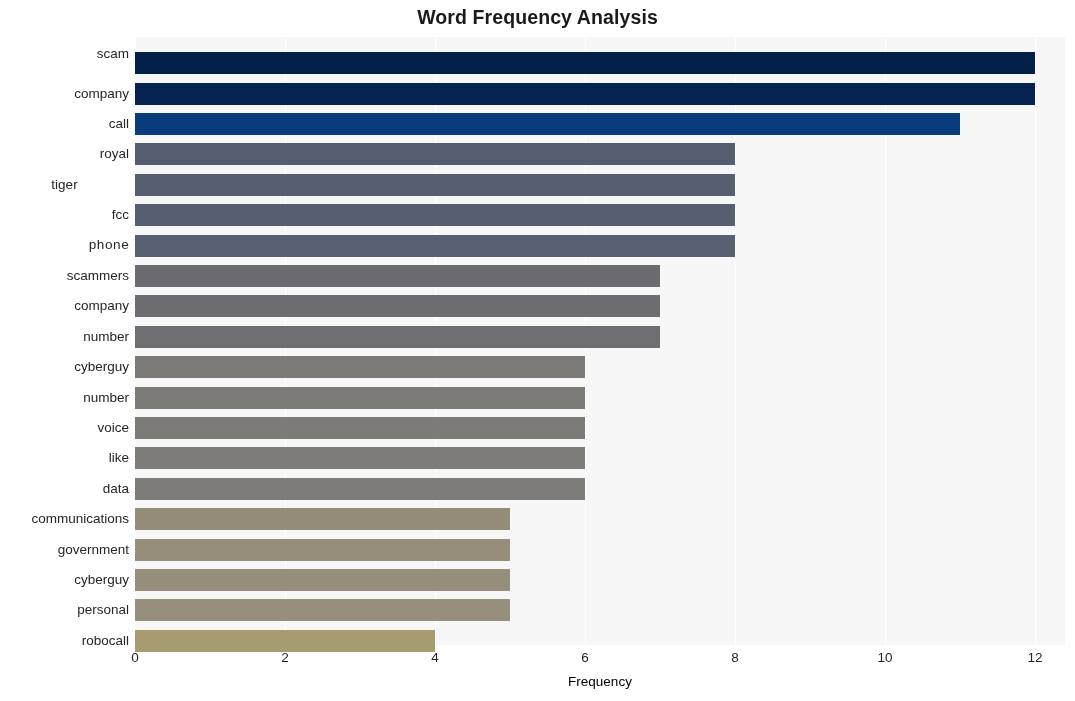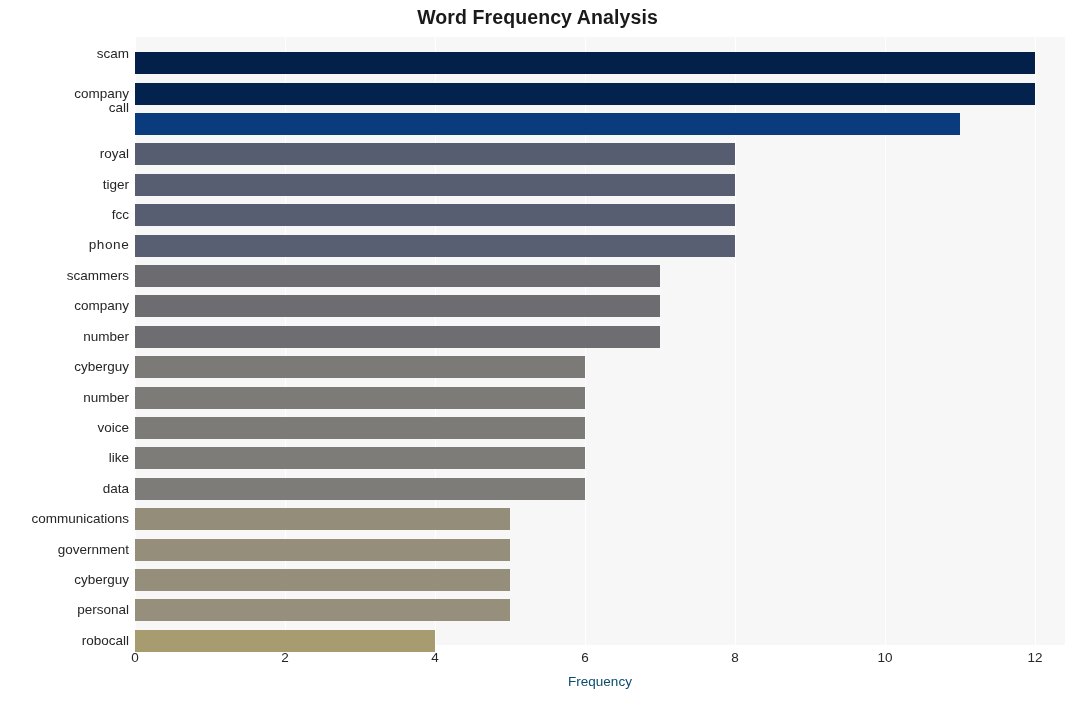--- a/index.html
+++ b/index.html
@@ -101,21 +101,21 @@
     color: #262626;
     white-space: nowrap;
   }
   #xaxis-title {
     position: absolute;
     left: 135px;
     top: 674px;
     width: 930px;
     text-align: center;
     font-size: 13.5px;
-    color: #0c4a6e;
+    color: #000000;
     white-space: nowrap;
   }
 </style>
 </head>
 <body>
 
 <div id="figure">
 
   <div id="chart-title">Word Frequency Analysis</div>
 
@@ -149,23 +149,23 @@
         <div class="bar" title="government: 5" style="top: 501.6px; width: 375px; background: rgb(148, 142, 122);"></div>
         <div class="bar" title="agencies: 5" style="top: 532px; width: 375px; background: rgb(148, 142, 122);"></div>
         <div class="bar" title="personal: 5" style="top: 562.4px; width: 375px; background: rgb(149, 143, 123);"></div>
         <div class="bar" title="robocall: 4" style="top: 592.8px; width: 300px; background: rgb(166, 156, 112);"></div>
       </div>
   </div>
 
   <div id="ylabels-layer">
       <div class="ylabel" style="top: 9px;">scam</div>
       <div class="ylabel" style="top: 48.6px;">company</div>
-      <div class="ylabel" style="top: 63px;">call</div>
+      <div class="ylabel" style="top: 79px;">call</div>
       <div class="ylabel" style="top: 109.4px;">royal</div>
-      <div class="ylabel" style="top: 139.8px;">tiger</div>
+      <div class="ylabel" style="top: 139.8px; text-align: center;">tiger</div>
       <div class="ylabel" style="top: 170.2px;">fcc</div>
       <div class="ylabel" style="top: 200.6px; font-family: Liberation Mono, monospace;">phone</div>
       <div class="ylabel" style="top: 231px;">scammers</div>
       <div class="ylabel" style="top: 261.4px;">company</div>
       <div class="ylabel" style="top: 291.8px;">number</div>
       <div class="ylabel" style="top: 322.2px;">cyberguy</div>
       <div class="ylabel" style="top: 352.6px;">number</div>
       <div class="ylabel" style="top: 383px;">voice</div>
       <div class="ylabel" style="top: 413.4px; padding-left: 48px;">like</div>
       <div class="ylabel" style="top: 443.8px;">data</div>

